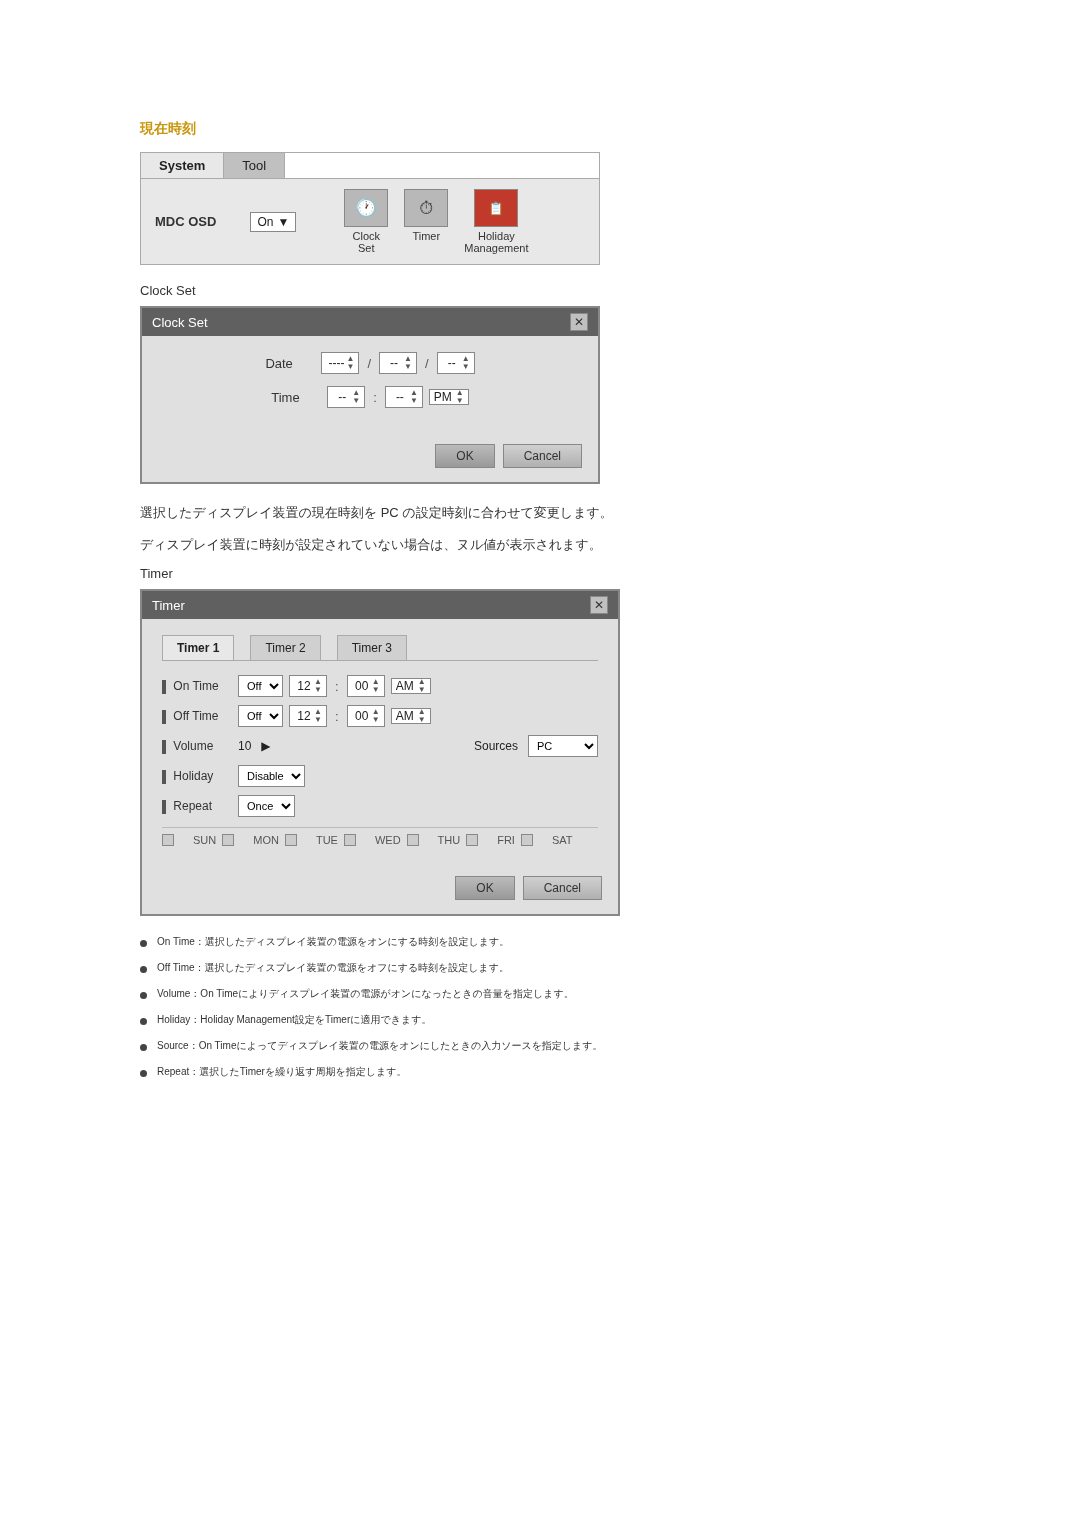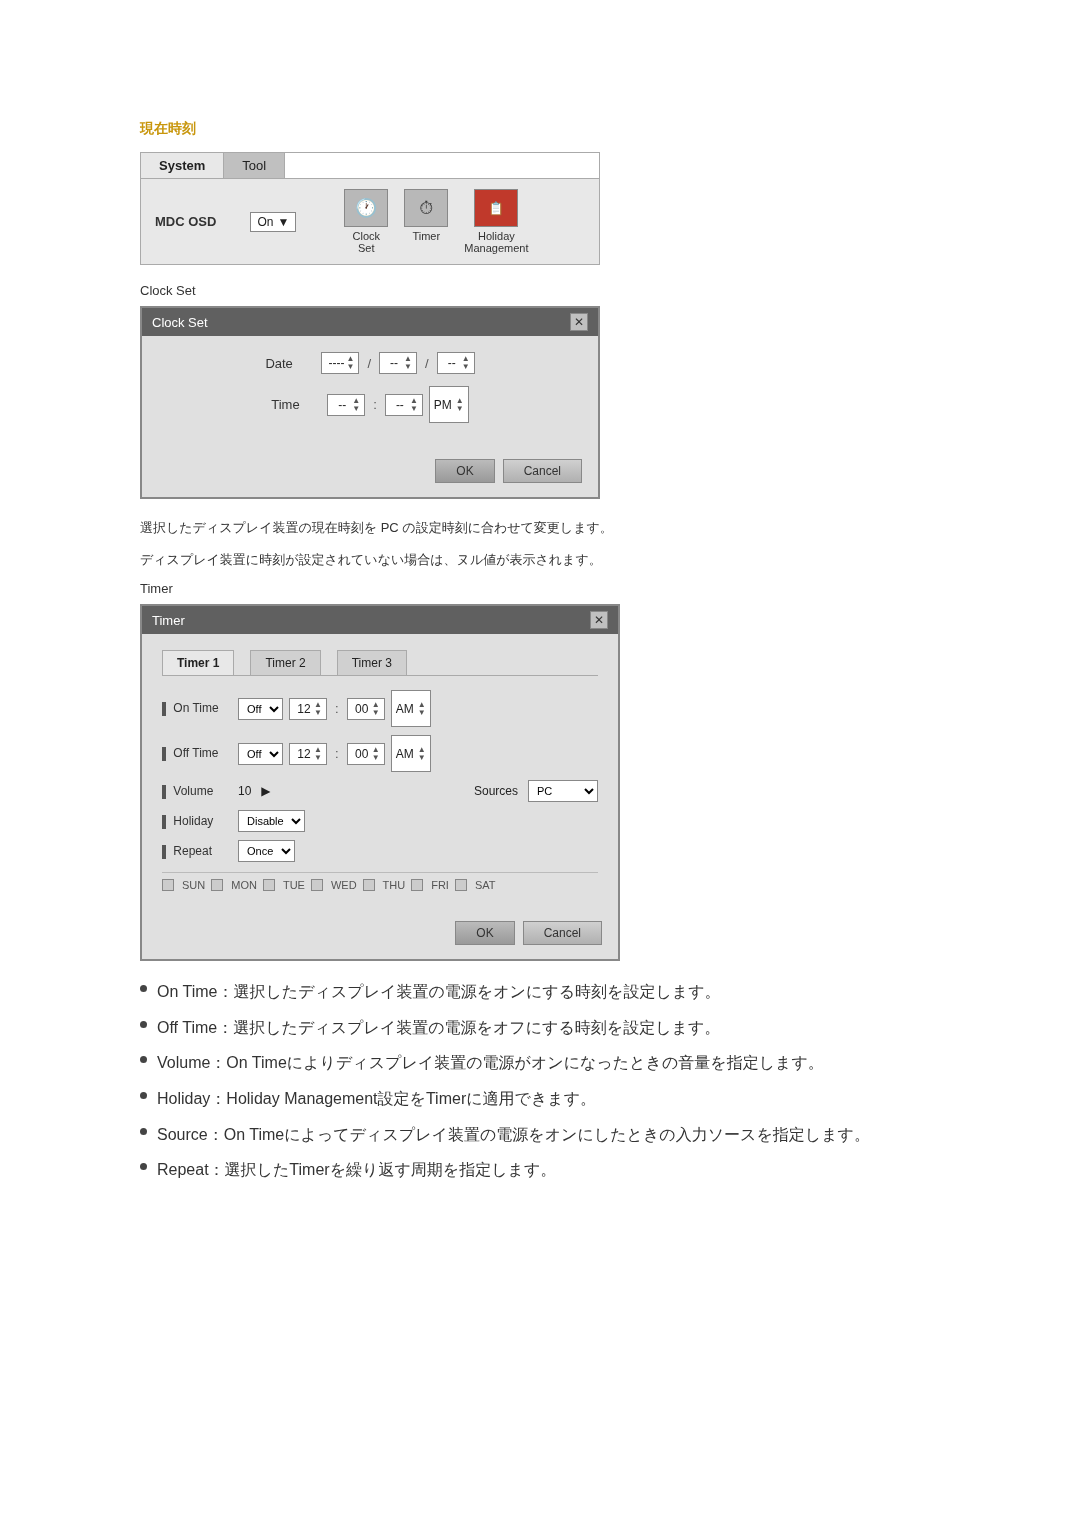--- a/index.html
+++ b/index.html
@@ -179,21 +179,21 @@
       color: #555;
       margin: 0 2px;
     }
     .pm-box {
       display: flex;
       align-items: center;
       border: 1px solid #888;
       background: #fff;
       padding: 1px 4px;
       font-size: 12px;
-      height: 37px;
+      height: 16px;
       gap: 4px;
     }
 
     .dialog-footer {
       display: flex;
       justify-content: flex-end;
       padding: 8px 16px 14px 16px;
       gap: 8px;
     }
     .btn {
@@ -265,21 +265,21 @@
       display: flex;
       align-items: center;
       gap: 6px;
       margin-top: 10px;
       padding: 6px 0;
       border-top: 1px solid #bbb;
     }
     .day-item {
       display: flex;
       align-items: center;
-      gap: 8px;
+      gap: 19px;
       font-size: 11px;
       color: #555;
     }
     .day-checkbox {
       width: 12px;
       height: 12px;
       border: 1px solid #888;
       background: #ccc;
       display: inline-block;
     }
@@ -288,21 +288,21 @@
     .bullet-list {
       list-style: none;
       padding: 0;
       margin: 0;
     }
     .bullet-list li {
       display: flex;
       align-items: flex-start;
       gap: 10px;
       margin-bottom: 10px;
-      font-size: 16px;
+      font-size: 10px;
       color: #333;
       line-height: 1.6;
     }
     .bullet-dot {
       width: 7px;
       height: 7px;
       background: #444;
       border-radius: 50%;
       margin-top: 6px;
       flex-shrink: 0;

